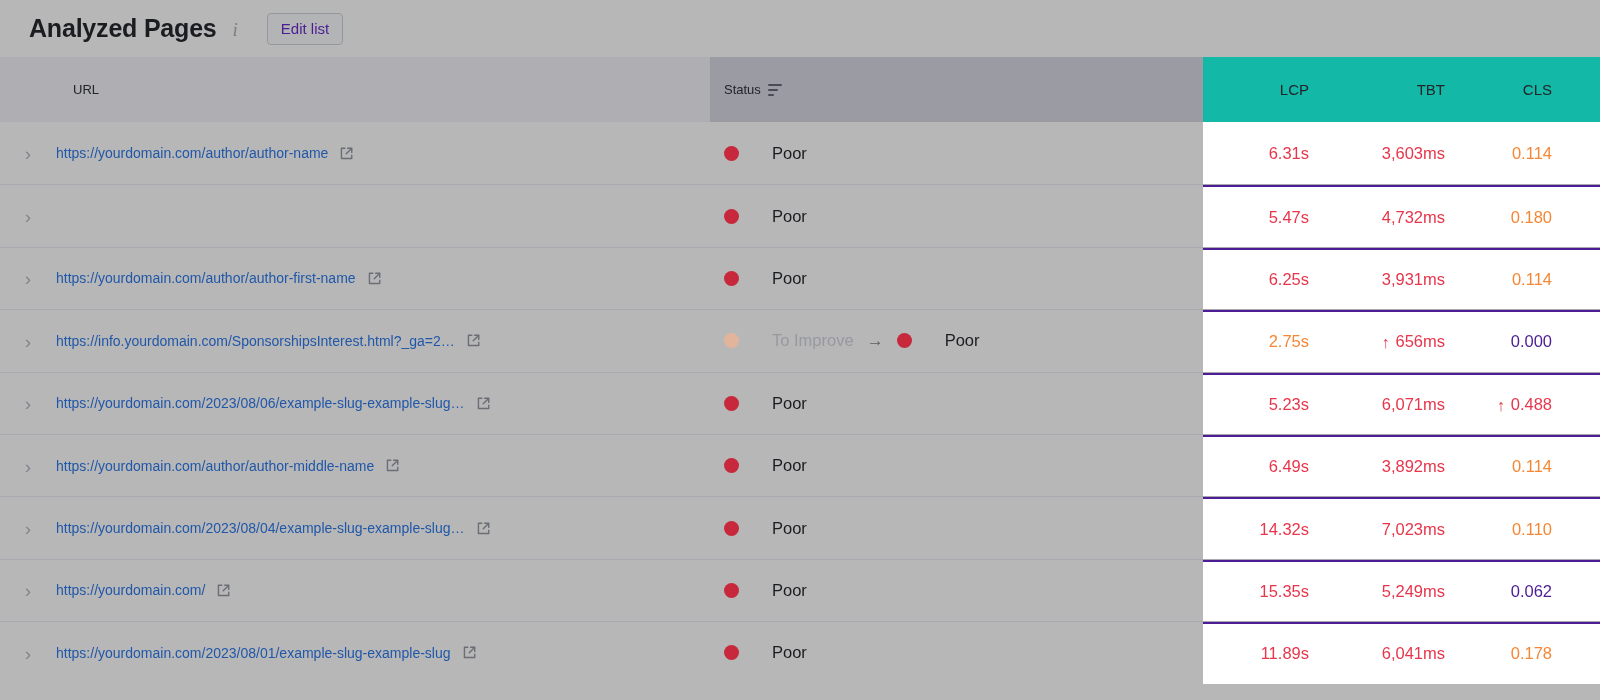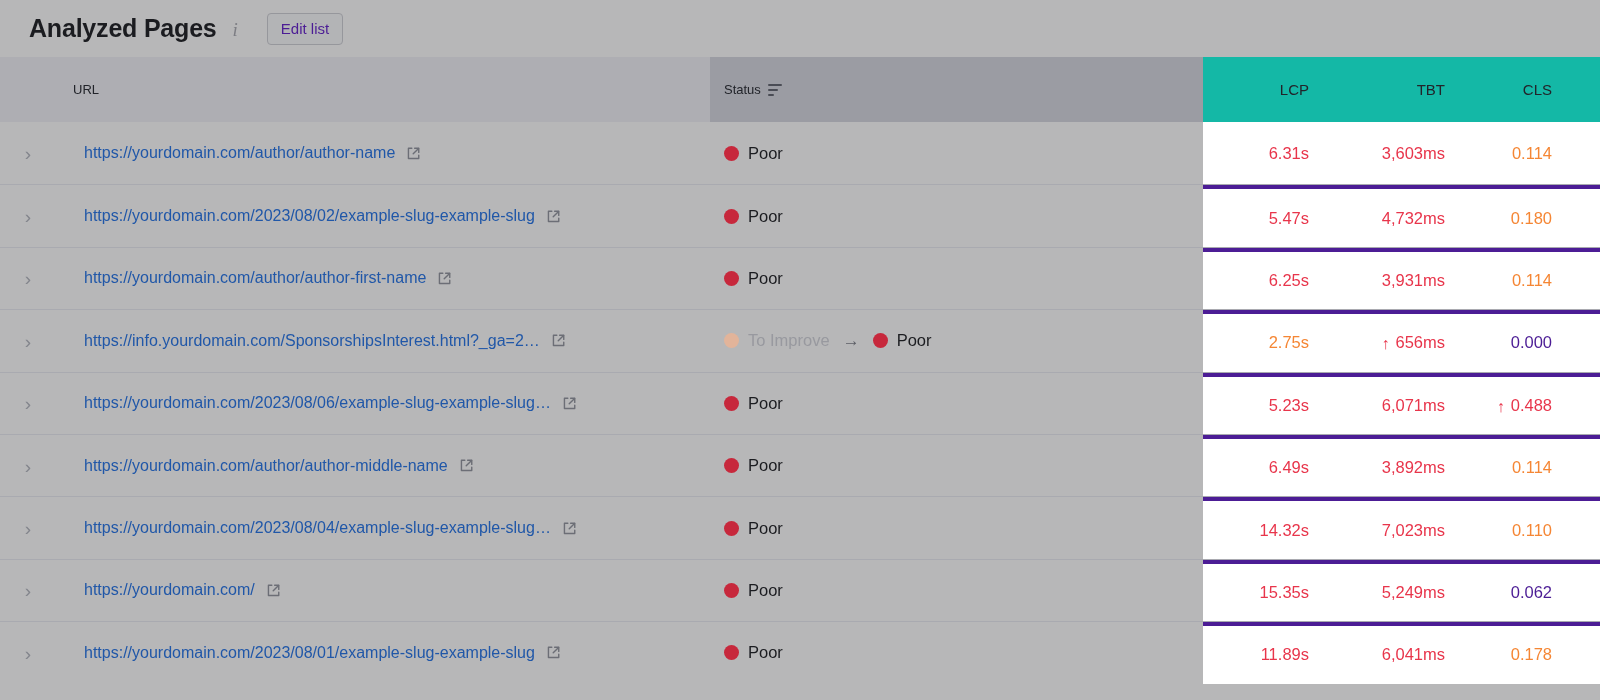--- a/index.html
+++ b/index.html
@@ -88,40 +88,40 @@
     position: absolute; left: 0; top: 0; height: 100%; width: 710px;
     display: flex; align-items: center;
   }
   .chevron {
     width: 56px; display: flex; align-items: center; justify-content: center;
     color: #83858c; font-size: 19px; cursor: pointer; user-select: none;
     padding-top: 2px;
   }
   .url-wrap { display: flex; align-items: center; gap: 11px; min-width: 0; }
   .url-link {
-    color: #2057a8; font-size: 16px; text-decoration: none;
-    white-space: nowrap; cursor: pointer; margin-left: 28px;
+    color: #2057a8; font-size: 14px; text-decoration: none;
+    white-space: nowrap; cursor: pointer;
   }
   .ext-icon { width: 15px; height: 15px; flex: none; cursor: pointer; display:block; }
 
   .cell-status {
     position: absolute; left: 710px; top: 0; height: 100%; width: 493px;
     display: flex; align-items: center; padding-left: 14px; gap: 9px;
   }
   .dot { width: 15px; height: 15px; border-radius: 50%; flex: none; }
   .dot.poor { background: #c7283c; }
   .dot.improve-faded { background: #e2b49a; }
-  .status-label { font-size: 16.5px; color: #1b1c20; white-space: nowrap; }
+  .status-label { font-size: 16.5px; color: #1b1c20; white-space: nowrap; margin-left: 24px; }
   .status-label.faded { color: #98999f; }
   .arrow-sep { color: #5c5e66; font-size: 17px; padding: 0 4px; }
 
   .cell-metrics {
     position: absolute; left: 1203px; top: 0; height: 100%; width: 397px;
     display: flex; align-items: center; background: #ffffff;
-    border-top: 4px solid #4c1d95;
+    border-top: 2px solid #4c1d95;
   }
   .row:first-child .cell-metrics { border-top: none; }
   .m {
     font-size: 16.5px; text-align: right;
     display: flex; align-items: flex-end; justify-content: flex-end; gap: 6px;
   }
   .m-lcp { width: 106px; }
   .m-tbt { width: 136px; }
   .m-cls { width: 131px; padding-right: 24px; }
   .up-arrow { font-size: 16px; line-height: 1; display: inline-block; }
@@ -189,30 +189,20 @@
               <span>3,603ms</span>
             </div>
             <div class="m m-cls c-orange">
               <span>0.114</span>
             </div>
           </div>
         </div>
         <div class="row">
           <div class="cell-url">
             <div class="chevron">›</div>
-            <div class="url-wrap">
-              <a class="url-link">https://yourdomain.com/2023/08/02/example-slug-example-slug</a>
-              <span style="display: inline-flex;">
-                <svg class="ext-icon" viewBox="0 0 16 16" fill="none" stroke="#6c6e76" stroke-width="1.5" stroke-linecap="round" stroke-linejoin="round">
-                  <path d="M6.2 2.4H2.6v11h11V9.8"></path>
-                  <path d="M9.2 2.4h4.4v4.4"></path>
-                  <path d="M13.4 2.6 7.7 8.3"></path>
-                </svg>
-              </span>
-            </div>
           </div>
           <div class="cell-status">
             <span class="dot poor"></span>
             <span class="status-label">Poor</span>
           </div>
           <div class="cell-metrics">
             <div class="m m-lcp c-red">
               <span>5.47s</span>
             </div>
             <div class="m m-tbt c-red">

